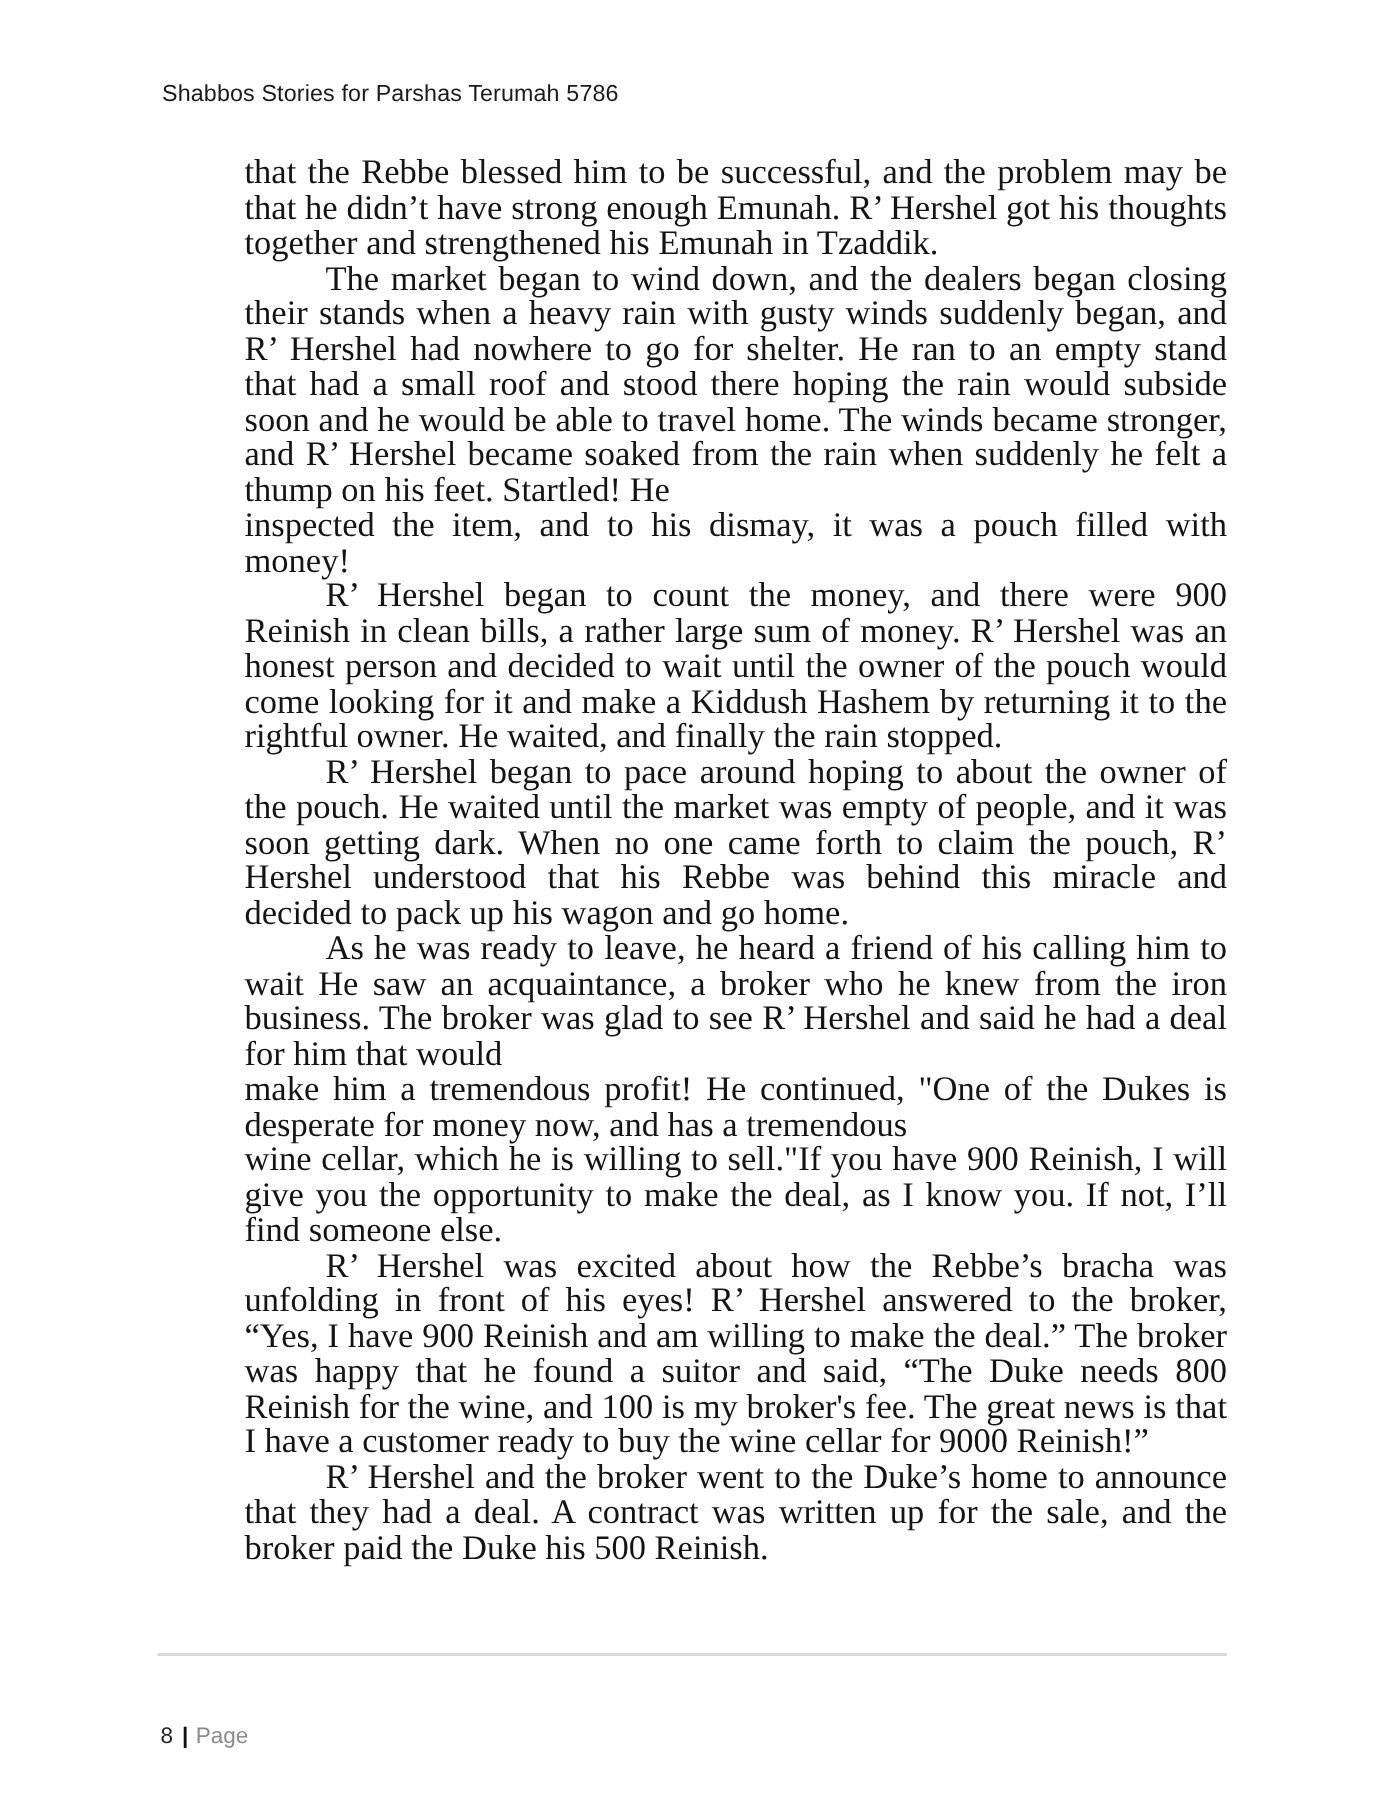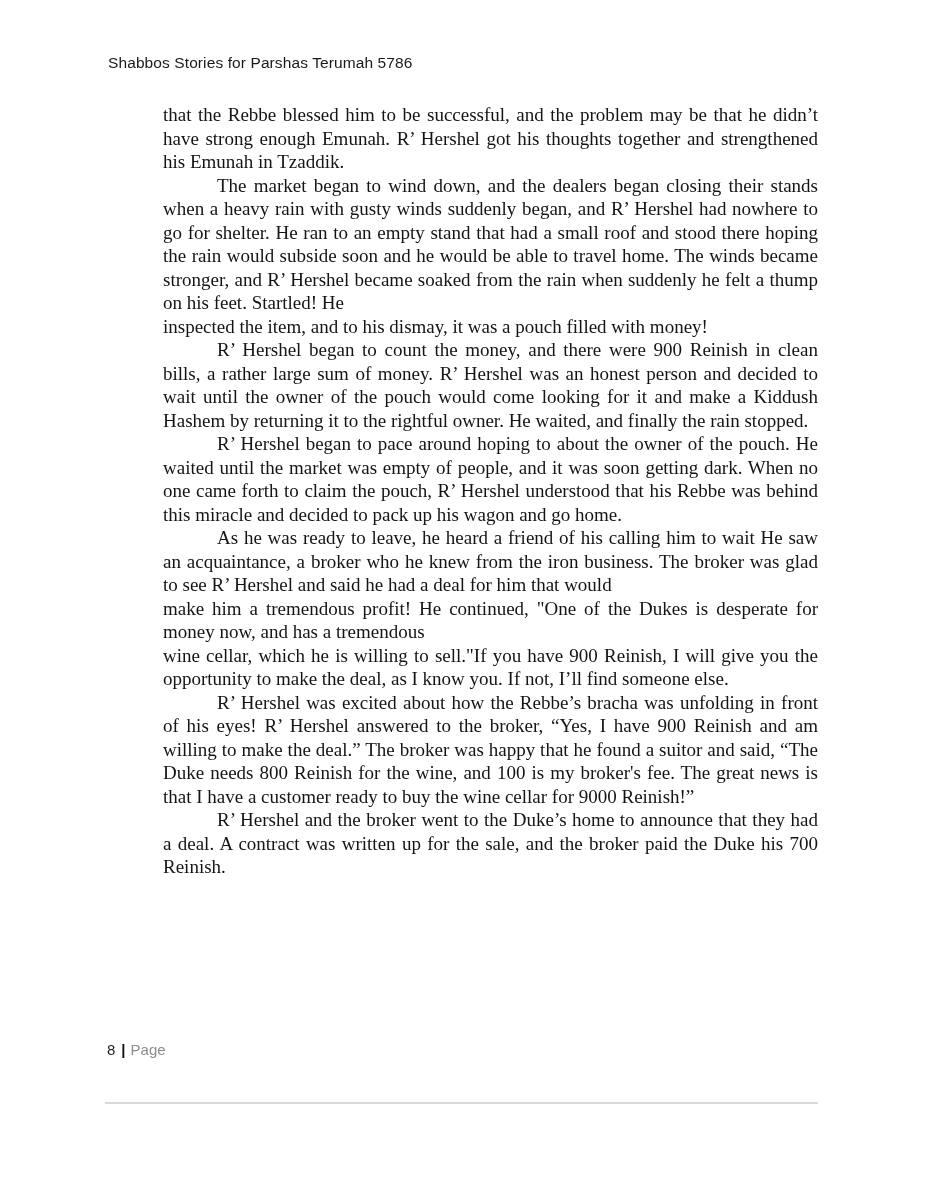--- a/index.html
+++ b/index.html
@@ -23,21 +23,21 @@
     line-height: 21px;
     color: #1a1a1a;
     letter-spacing: 0.1px;
   }
   .story-text {
     position: absolute;
     left: 163px;
     top: 103px;
     width: 655px;
     font-family: "Liberation Serif", serif;
-    font-size: 19px;
+    font-size: 23px;
     line-height: 23.5px;
     color: #141414;
   }
   .story-text p.para {
     margin: 0;
     padding: 0;
     text-align: justify;
     white-space: pre-line;
     text-indent: 54px;
     hyphens: none;
@@ -49,21 +49,21 @@
     position: absolute;
     left: 105px;
     top: 1102px;
     width: 713px;
     height: 2px;
     background: #d9d9d9;
   }
   .page-footer {
     position: absolute;
     left: 107px;
-    top: 1040px;
+    top: 1148px;
     font-family: "Liberation Sans", sans-serif;
     font-size: 15px;
     line-height: 20px;
   }
   .page-footer .num {
     color: #1f1f1f;
   }
   .page-footer .sep {
     color: #111111;
     font-weight: 700;
@@ -83,21 +83,21 @@
   <div class="story-text">
       <p class="para no-indent">that the Rebbe blessed him to be successful, and the problem may be that he didn’t have strong enough Emunah. R’ Hershel got his thoughts together and strengthened his Emunah in Tzaddik.</p>
       <p class="para">The market began to wind down, and the dealers began closing their stands when a heavy rain with gusty winds suddenly began, and R’ Hershel had nowhere to go for shelter. He ran to an empty stand that had a small roof and stood there hoping the rain would subside soon and he would be able to travel home. The winds became stronger, and R’ Hershel became soaked from the rain when suddenly he felt a thump on his feet. Startled! He
 inspected the item, and to his dismay, it was a pouch filled with money!</p>
       <p class="para">R’ Hershel began to count the money, and there were 900 Reinish in clean bills, a rather large sum of money. R’ Hershel was an honest person and decided to wait until the owner of the pouch would come looking for it and make a Kiddush Hashem by returning it to the rightful owner. He waited, and finally the rain stopped.</p>
       <p class="para">R’ Hershel began to pace around hoping to about the owner of the pouch. He waited until the market was empty of people, and it was soon getting dark. When no one came forth to claim the pouch, R’ Hershel understood that his Rebbe was behind this miracle and decided to pack up his wagon and go home.</p>
       <p class="para">As he was ready to leave, he heard a friend of his calling him to wait He saw an acquaintance, a broker who he knew from the iron business. The broker was glad to see R’ Hershel and said he had a deal for him that would
 make him a tremendous profit! He continued, "One of the Dukes is desperate for money now, and has a tremendous
 wine cellar, which he is willing to sell."If you have 900 Reinish, I will give you the opportunity to make the deal, as I know you. If not, I’ll find someone else.</p>
       <p class="para">R’ Hershel was excited about how the Rebbe’s bracha was unfolding in front of his eyes! R’ Hershel answered to the broker, “Yes, I have 900 Reinish and am willing to make the deal.” The broker was happy that he found a suitor and said, “The Duke needs 800 Reinish for the wine, and 100 is my broker's fee. The great news is that I have a customer ready to buy the wine cellar for 9000 Reinish!”</p>
-      <p class="para">R’ Hershel and the broker went to the Duke’s home to announce that they had a deal. A contract was written up for the sale, and the broker paid the Duke his 700 Reinish.</p>
+      <p class="para">R’ Hershel and the broker went to the Duke’s home to announce that they had a deal. A contract was written up for the sale, and the broker paid the Duke his 500 Reinish.</p>
     </div>
 
   <div class="footer-divider"></div>
 
   <div class="page-footer">
     <span class="num">8</span><span class="sep">|</span><span class="label">Page</span>
   </div>
 
 </div>
 

